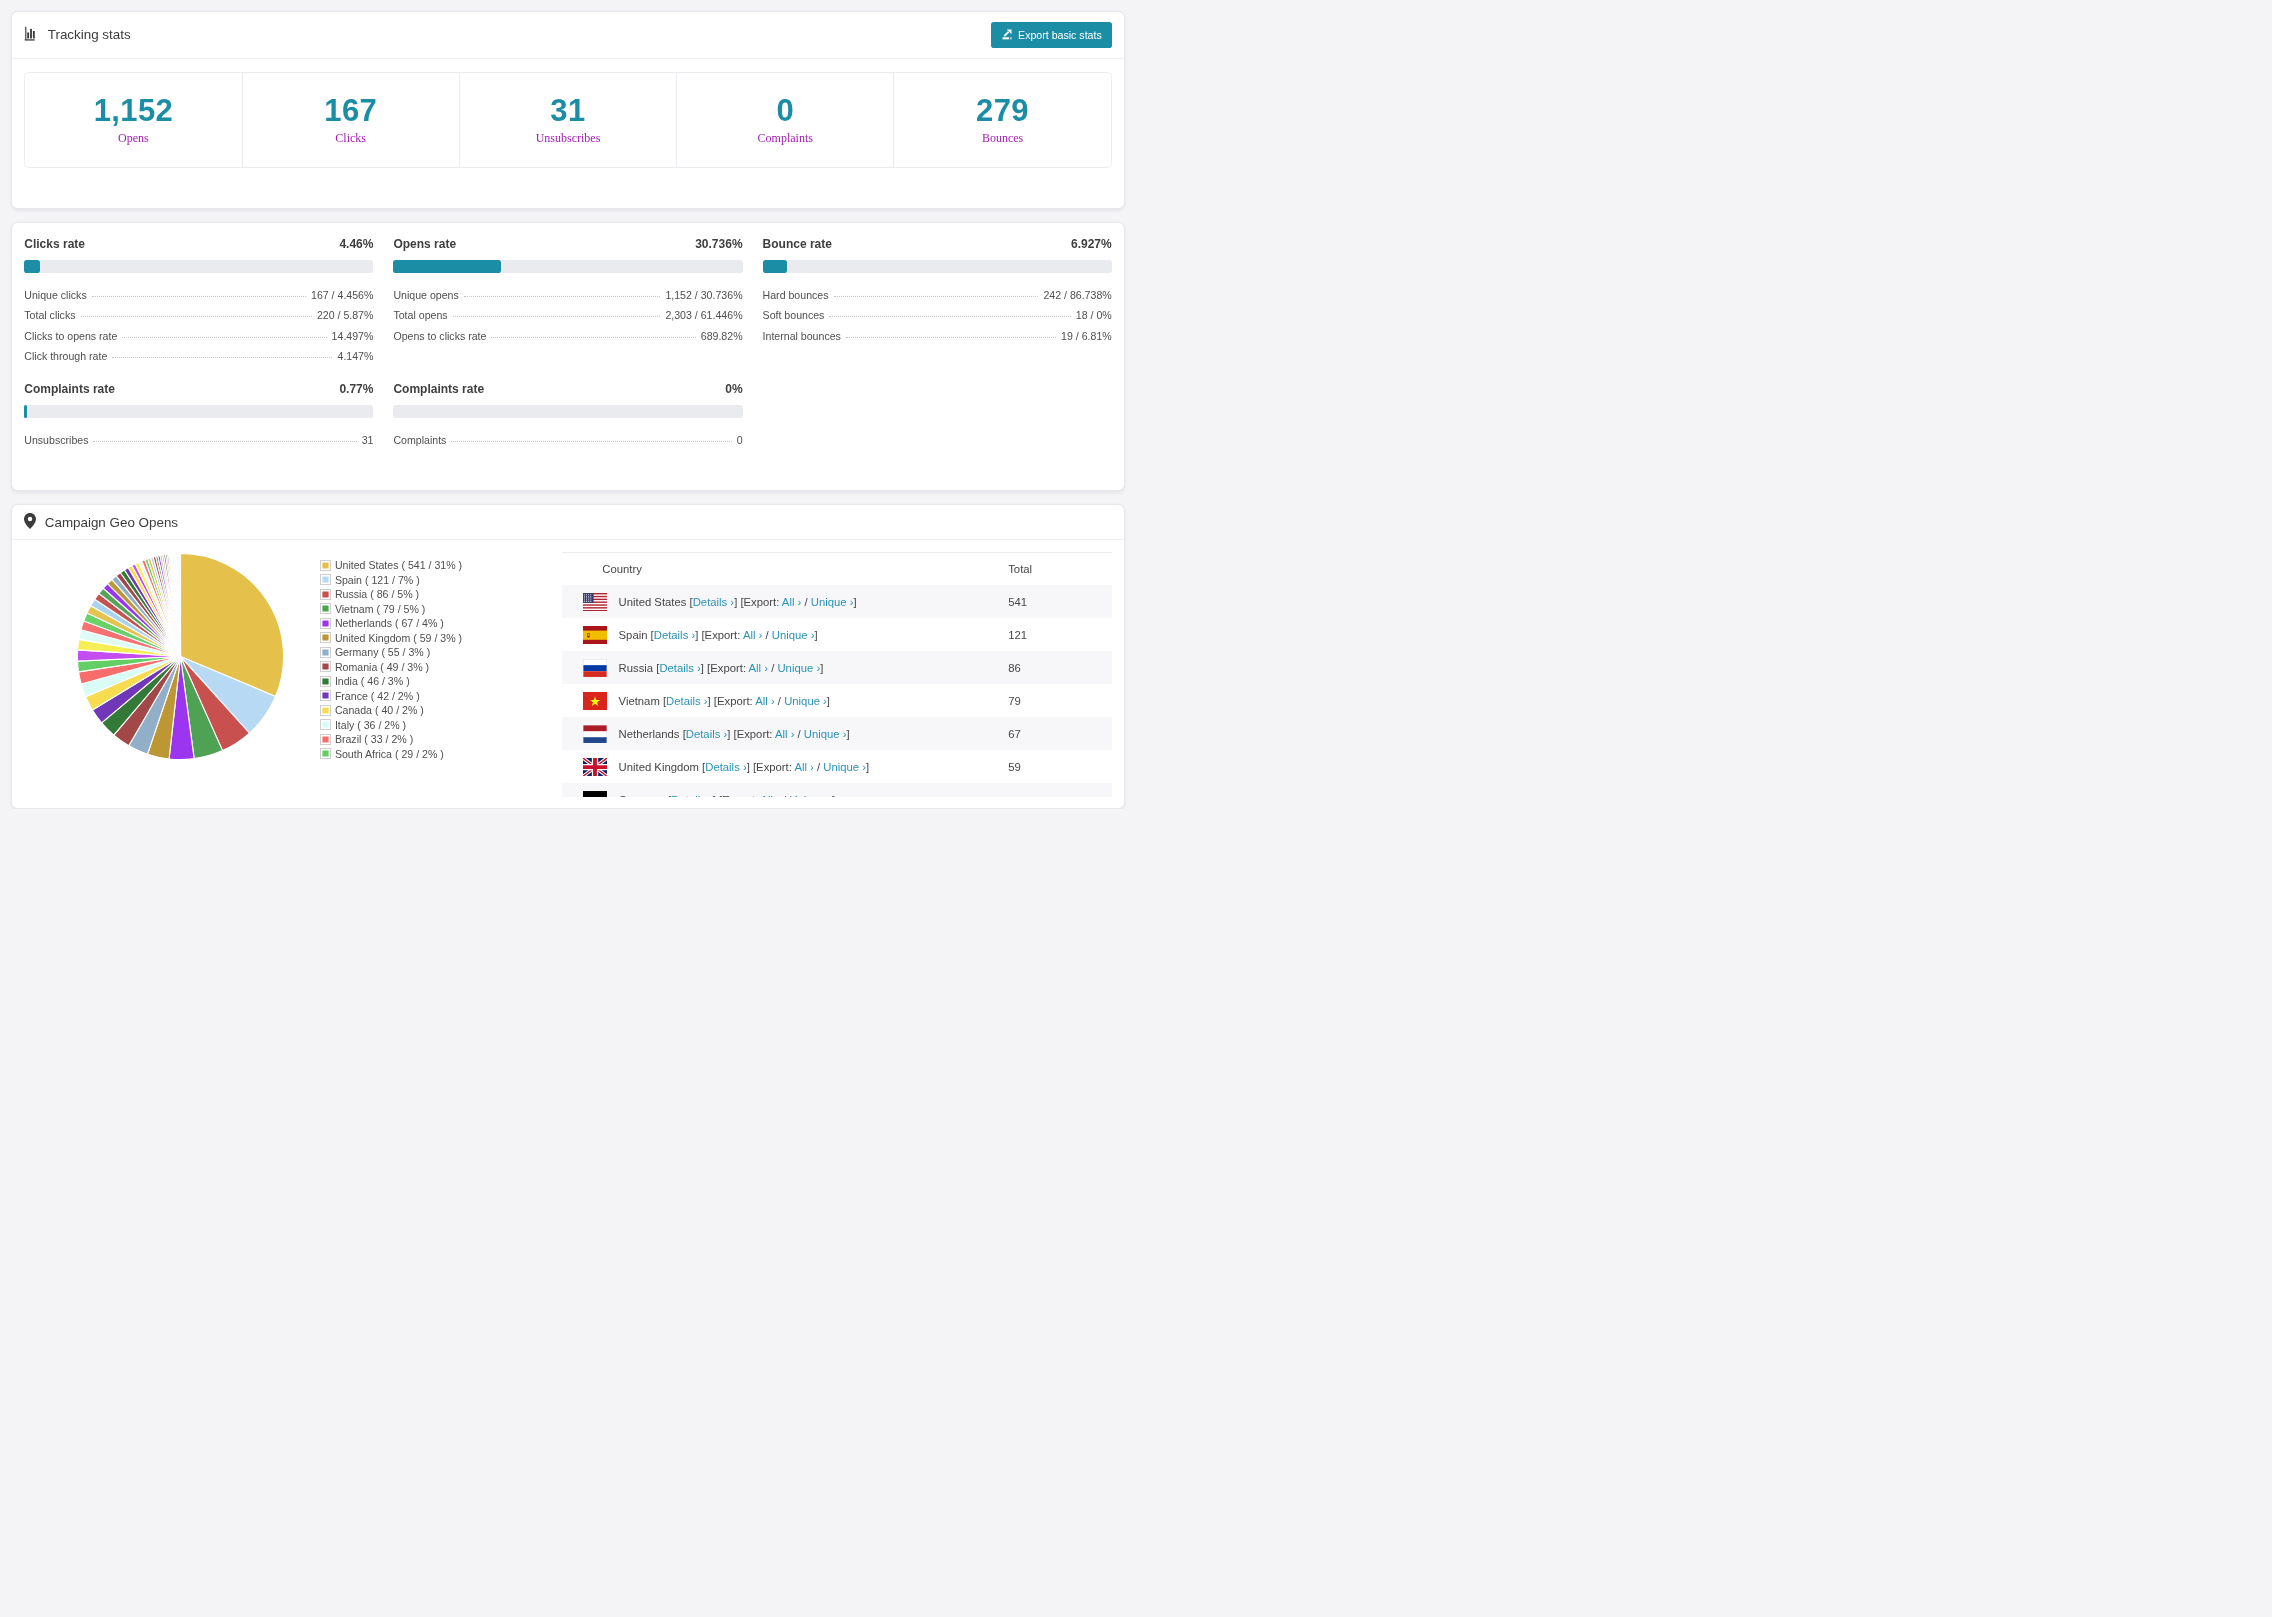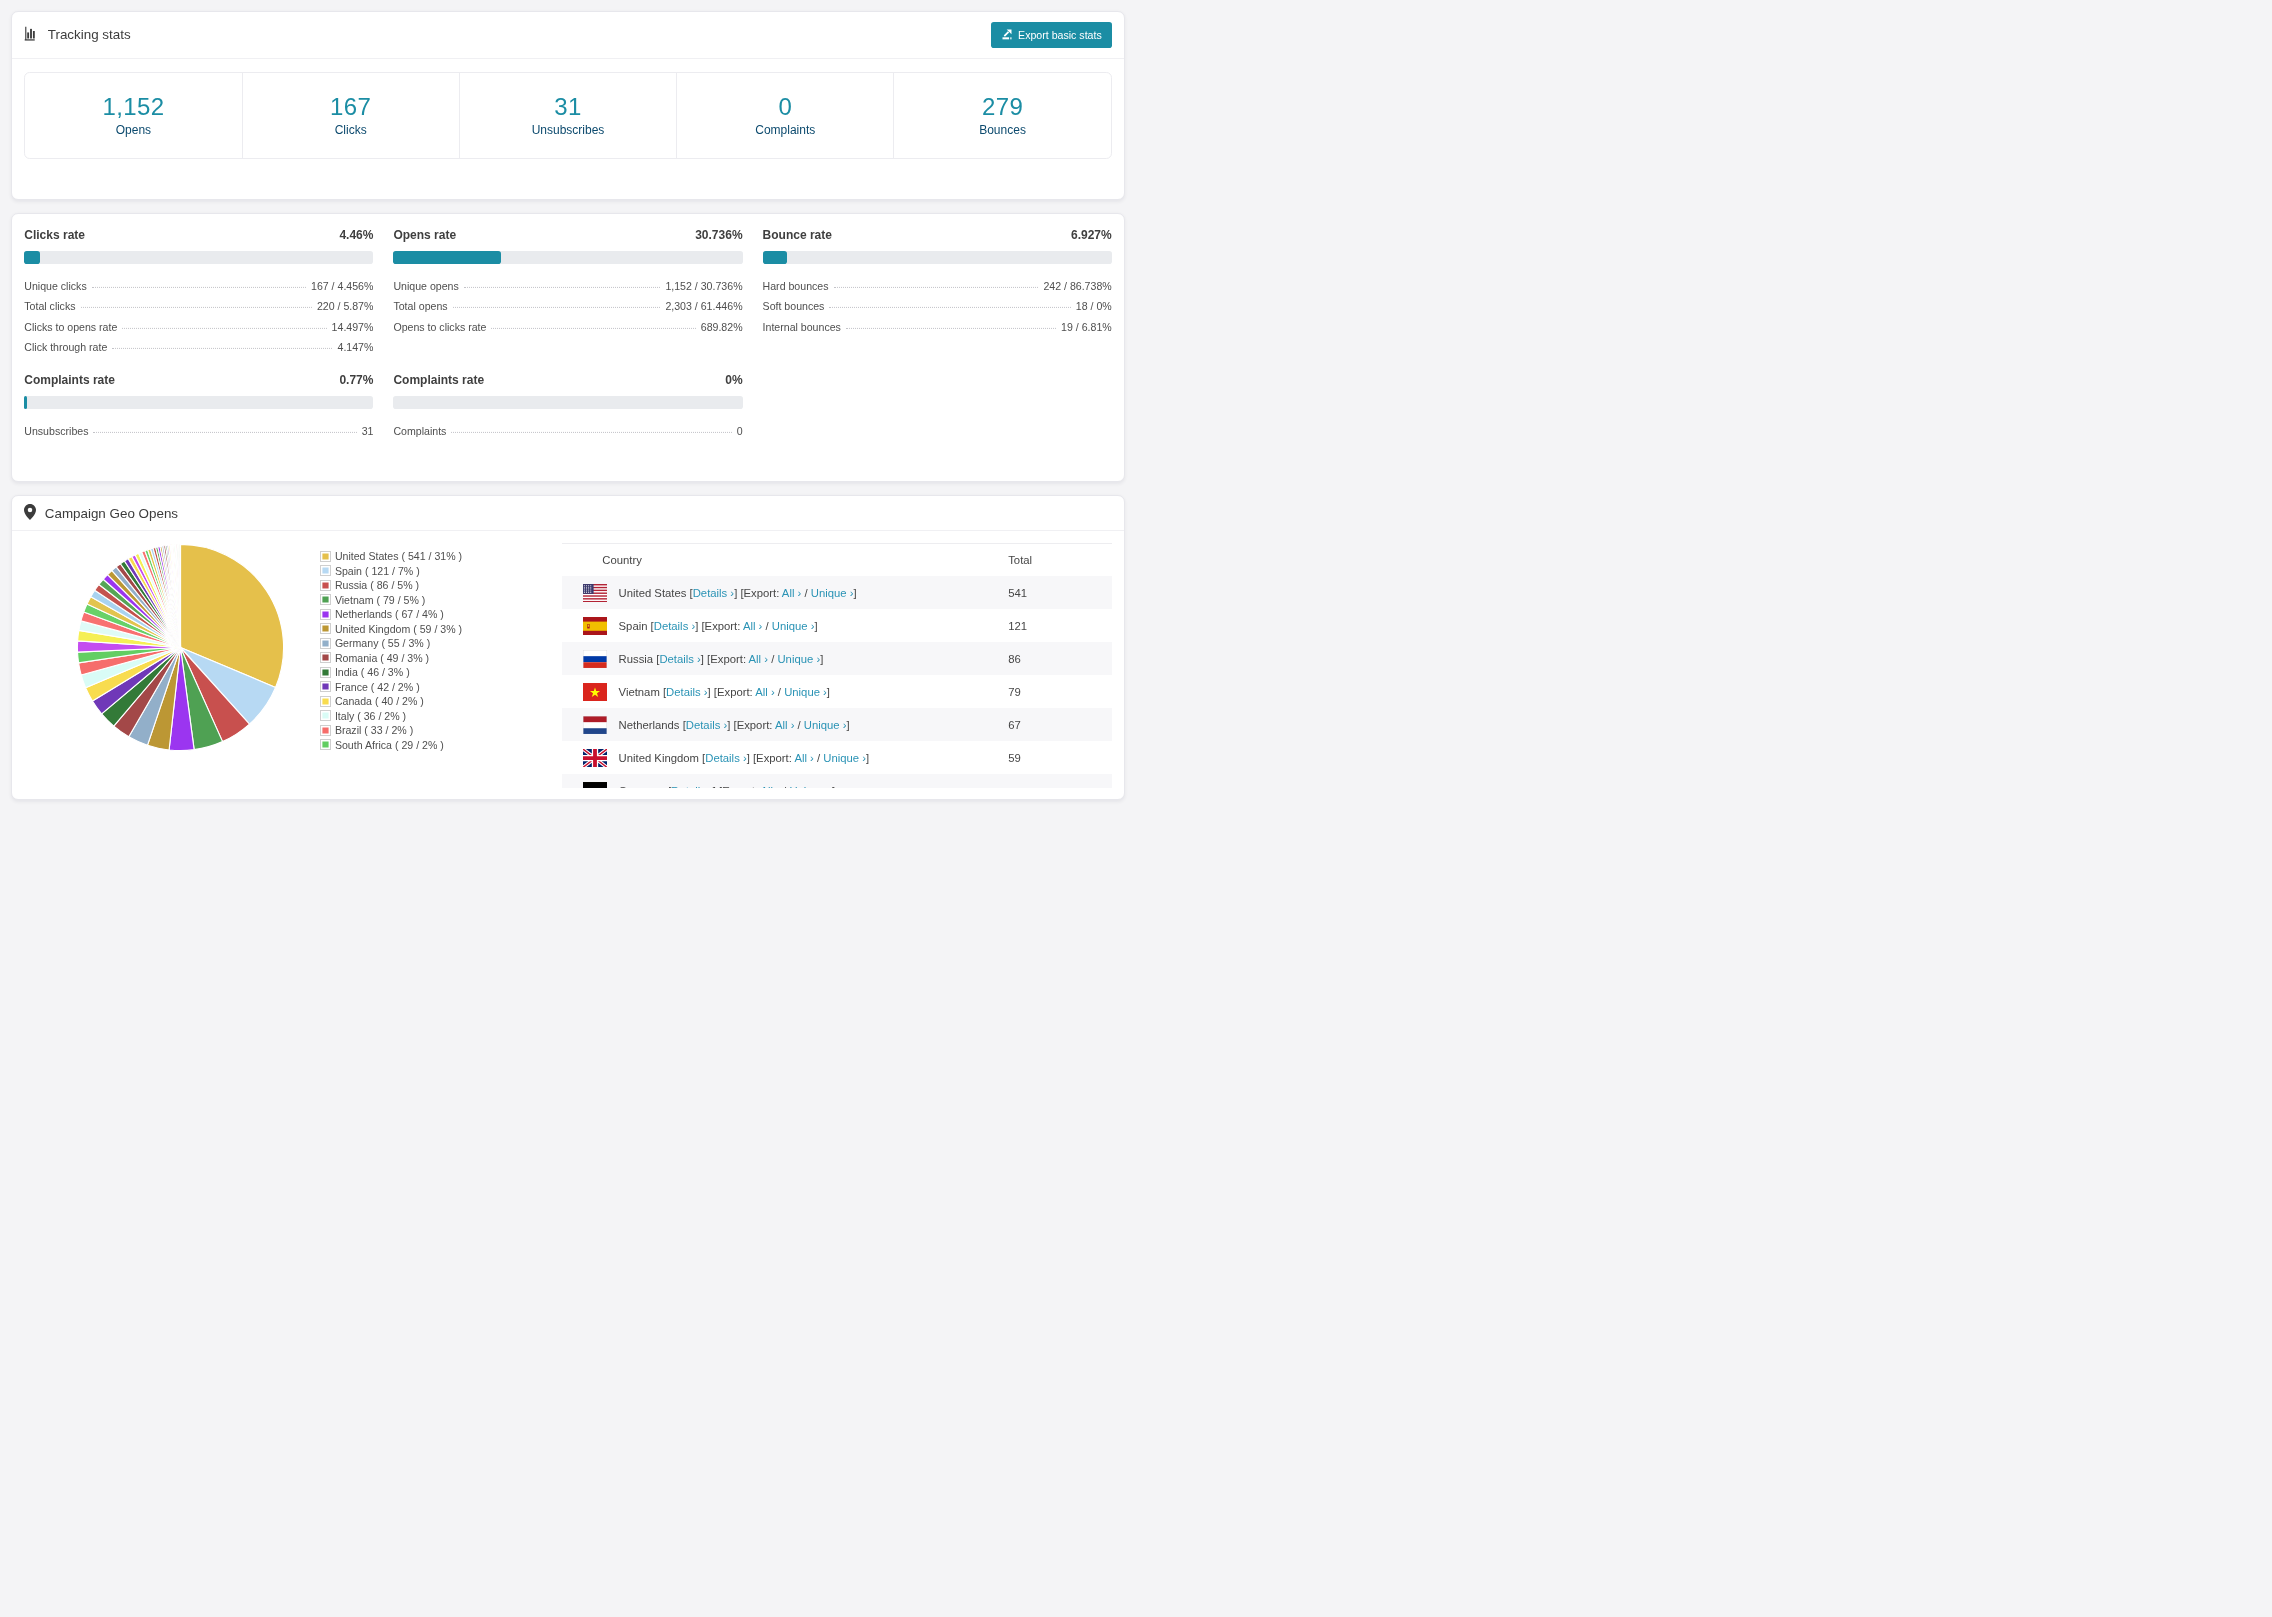--- a/index.html
+++ b/index.html
@@ -16,22 +16,22 @@
   .card-title { display:flex; align-items:center; gap:8.5px; font-size:13.4px; color:#3c3c3c; }
   .card-title svg { flex:0 0 auto; }
 
   .export-btn { display:flex; align-items:center; gap:5.6px; background:#1b8da4; color:#fff;
                 font-size:10.6px; padding:6.4px 10px; border-radius:2.8px; border:none; cursor:pointer; }
 
   
   .stats-box { display:flex; margin:12.7px 12.7px 40px; border:0.7px solid #ececf0; border-radius:5.6px; }
   .stat-cell { flex:1; text-align:center; padding:20px 0 21px; }
   .stat-cell + .stat-cell { border-left:0.7px solid #ececf0; }
-  .stat-value { font-size:24px; font-weight:400; color:#1b8da4; letter-spacing:0.4px; }
-  .stat-label { font-size:12px; color:#0c4a6e; margin-top:2.1px; }
+  .stat-value { font-size:31px; font-weight:700; color:#1b8da4; letter-spacing:0.4px; }
+  .stat-label { font-size:12px; color:#a21caf; margin-top:2.1px;font-family:Liberation Serif, serif; }
 
   
   .rates-body { display:grid; grid-template-columns:repeat(3,1fr); column-gap:40px; row-gap:18.4px;
                 padding:14px 12.7px 44px;gap:20px; }
   .panel-head { display:flex; justify-content:space-between; align-items:baseline;
                 font-size:12px; font-weight:700; color:#3f3f3f; margin-bottom:9.2px; }
   .bar-track { height:12.7px; background:#e9ebee; border-radius:2.8px; }
   .bar-fill { height:100%; background:#1b8da4; border-radius:2.8px; }
   .rate-rows { margin-top:16px; }
   .rate-row { display:flex; align-items:baseline; font-size:10.6px; color:#4f4f4f; margin-top:8.5px; }

